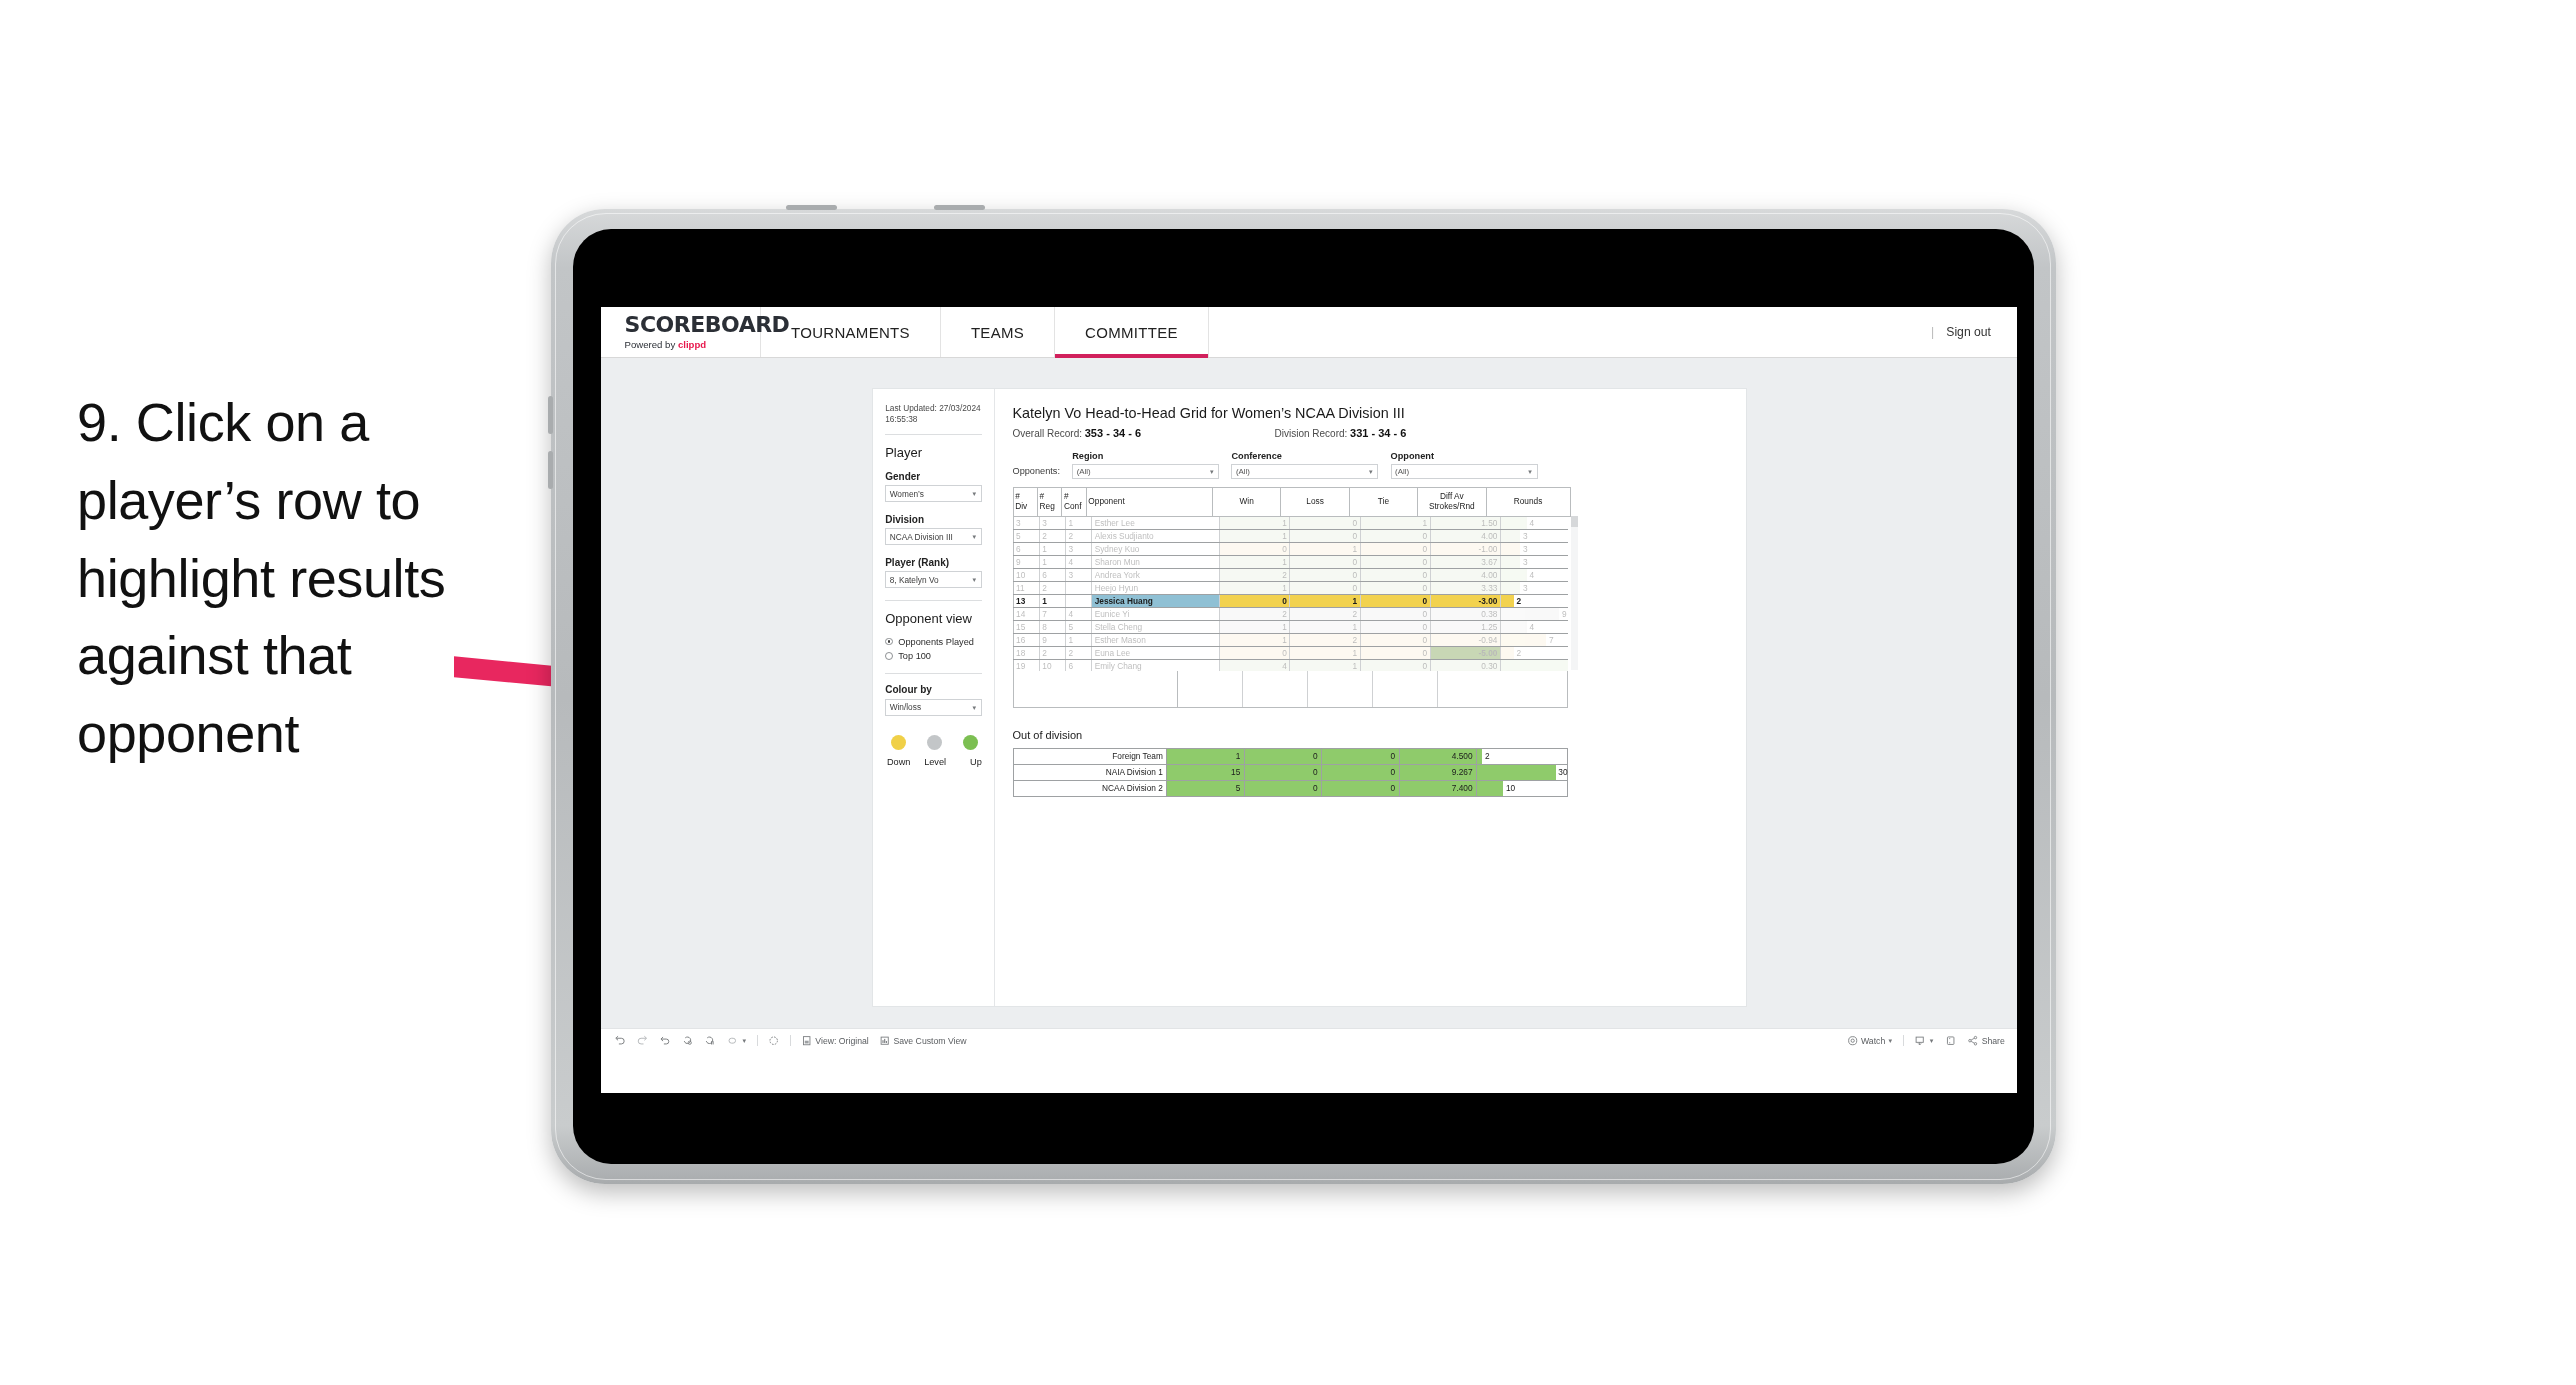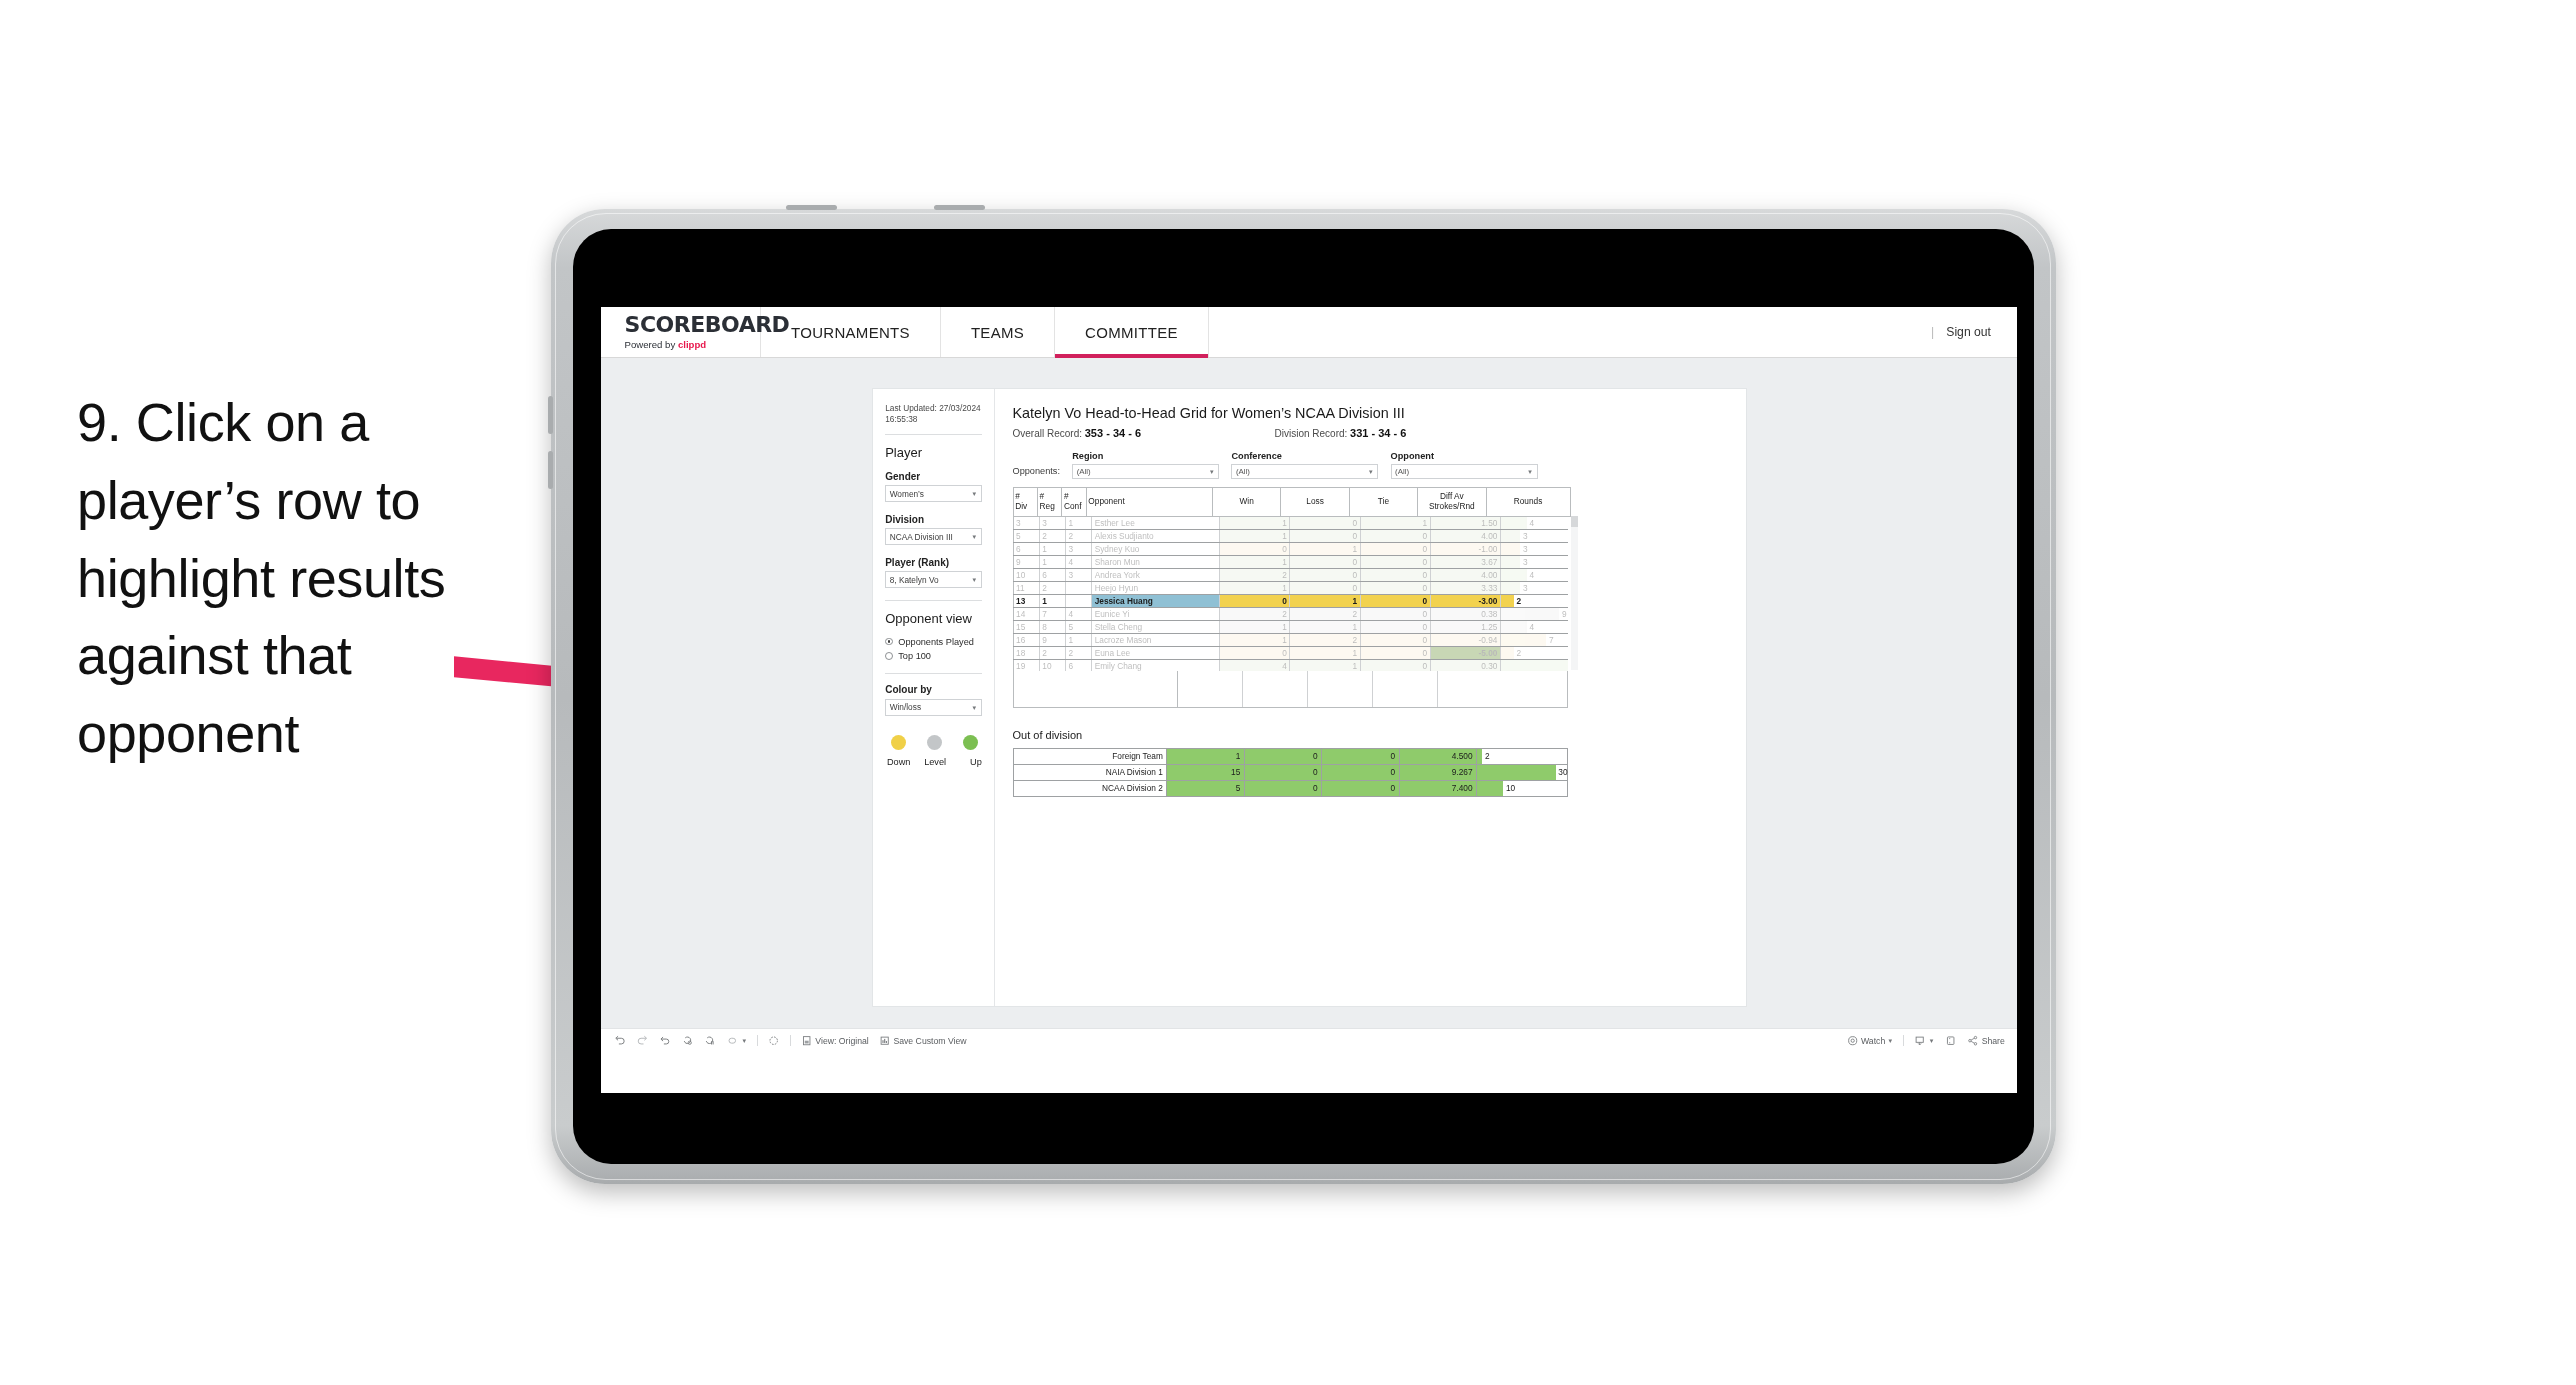--- a/index.html
+++ b/index.html
@@ -410,21 +410,21 @@
                     <td class="c-rnd">
                       <div class="rndbar" style="width: 31.2727%; background: rgb(237, 237, 238); justify-content: flex-end;">
                         <span class="rndnum" style="transform: translateX(100%);">4</span>
                       </div>
                     </td>
                   </tr>
                   <tr class="faded">
                     <td class="c-num">16</td>
                     <td class="c-num">9</td>
                     <td class="c-num">1</td>
-                    <td class="c-opp">Lacroze Mason</td>
+                    <td class="c-opp">Esther Mason</td>
                     <td class="c-val" style="background: rgb(250, 238, 210);">1</td>
                     <td class="c-val" style="background: rgb(250, 238, 210);">2</td>
                     <td class="c-val" style="background: rgb(250, 238, 210);">0</td>
                     <td class="c-val" style="background: rgb(250, 238, 210);">-0.94</td>
                     <td class="c-rnd">
                       <div class="rndbar" style="width: 54.7273%; background: rgb(250, 238, 210); justify-content: flex-end;">
                         <span class="rndnum" style="transform: translateX(100%);">7</span>
                       </div>
                     </td>
                   </tr>

